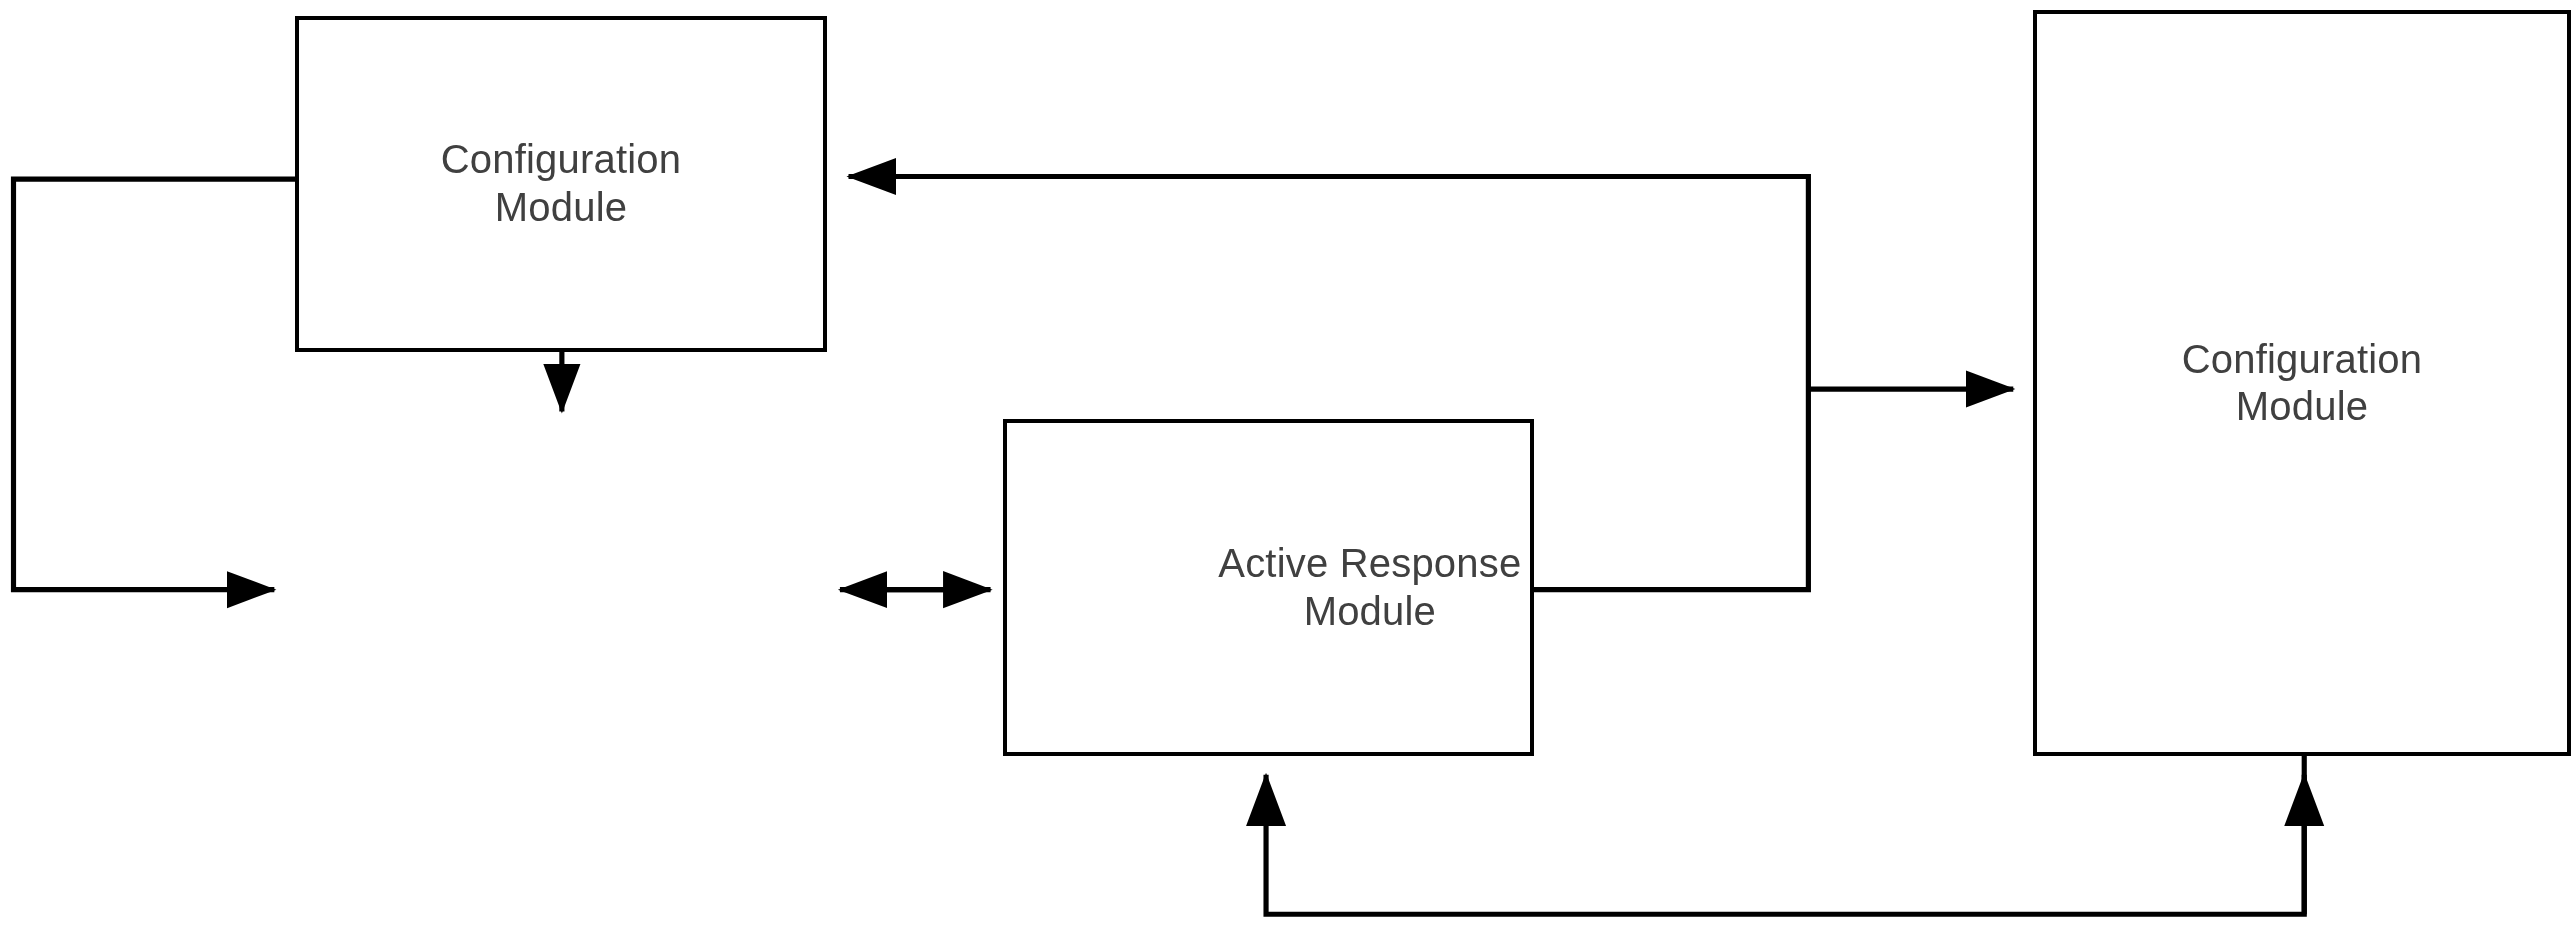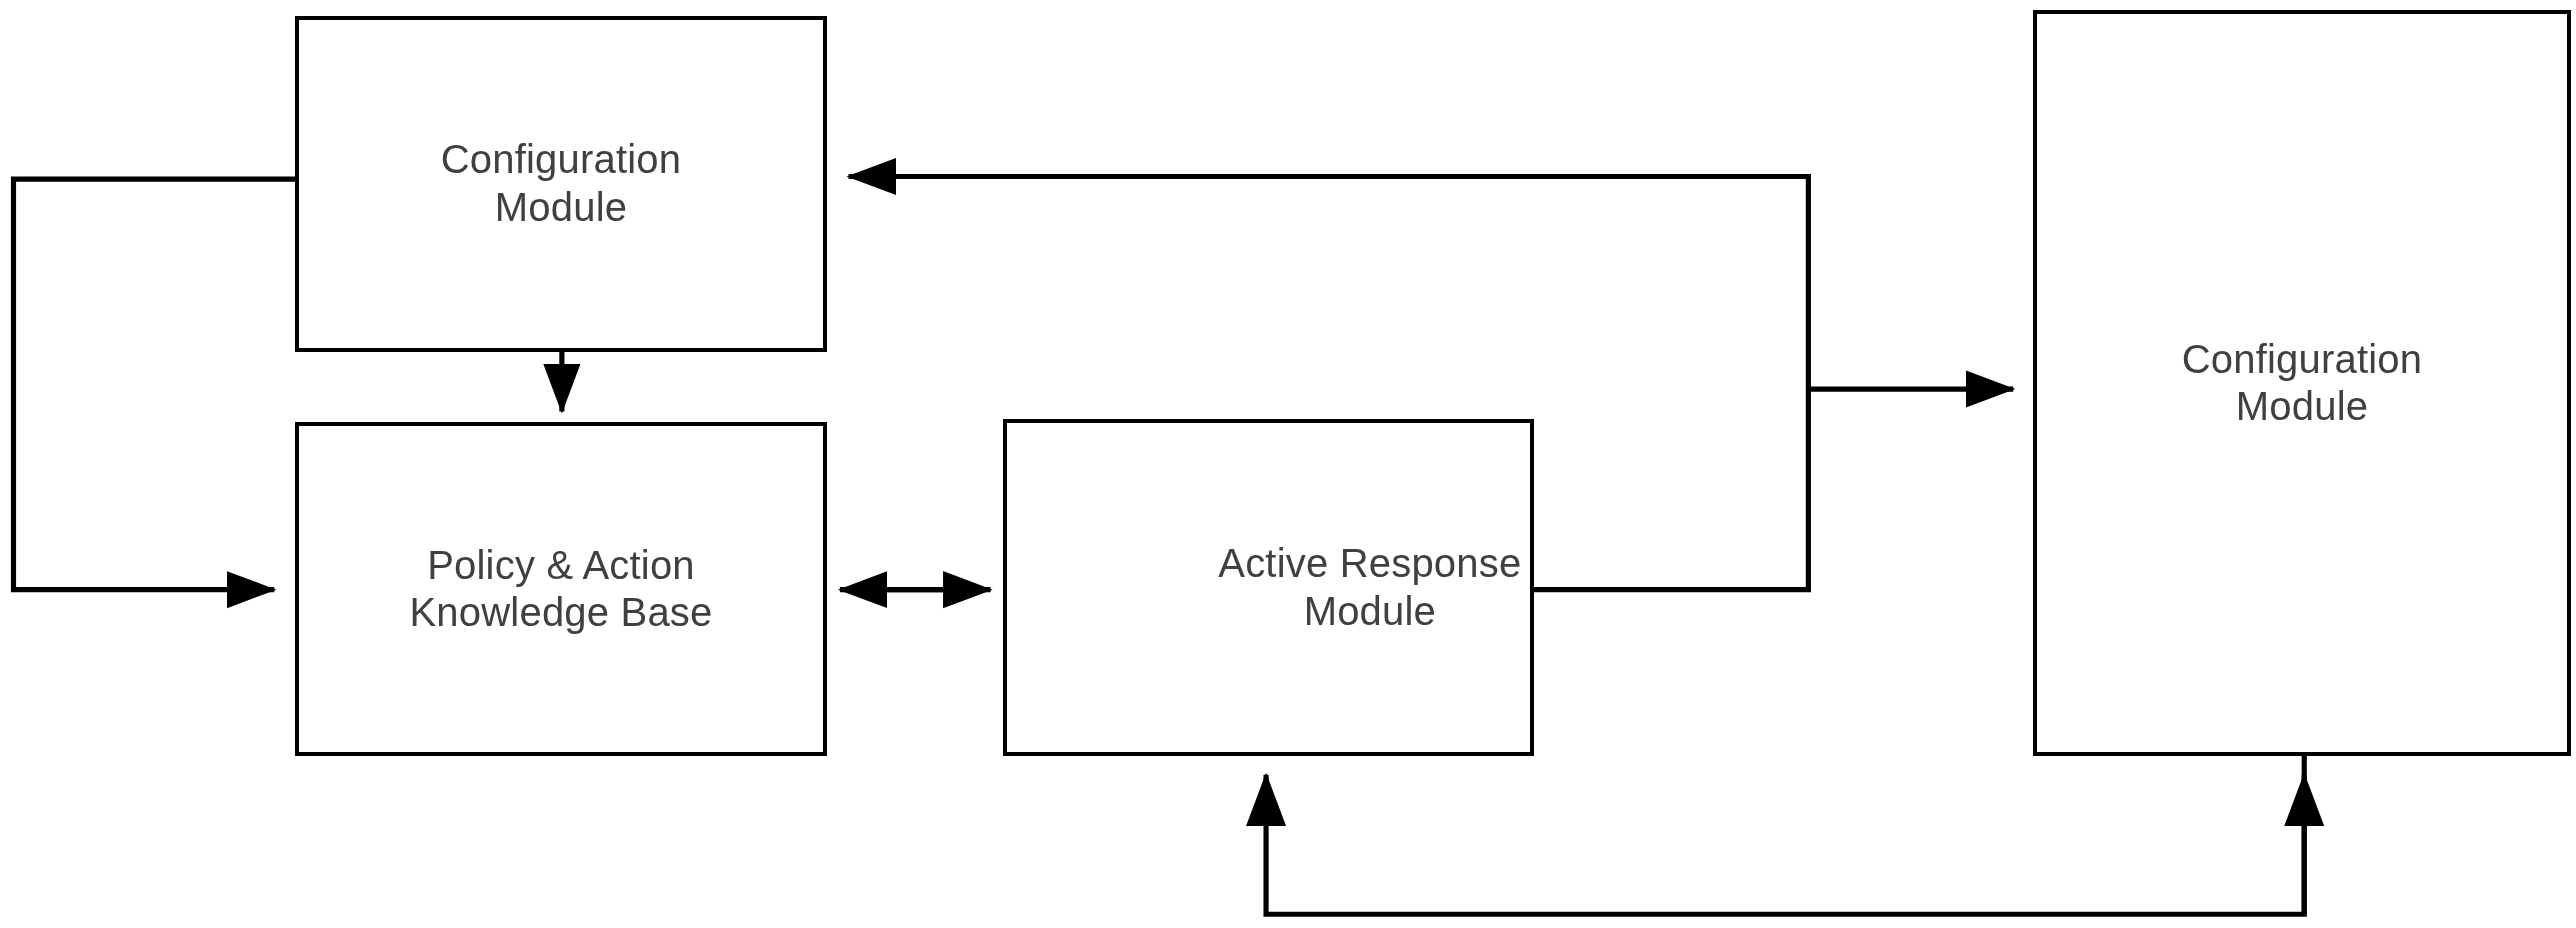--- a/index.html
+++ b/index.html
@@ -99,24 +99,20 @@
       <path d="M 2676 878 L 2676 1062 L 1470 1062 L 1470 900" fill="none" stroke="#000000" stroke-width="6" marker-end="url(#arrow-up)"></path>
       <line x1="2676" y1="1062" x2="2676" y2="900" stroke="#000000" stroke-width="6" marker-end="url(#arrow-up)"></line>
     </g>
   </svg>
 
   <div class="node-box" id="box-configuration">
     <span class="node-label">Configuration
 Module</span>
   </div>
 
-  <div class="node-box" id="box-policy">
-    <span class="node-label">Policy &amp; Action
-Knowledge Base</span>
-  </div>
 
   <div class="node-box" id="box-active">
     <span class="node-label">Active Response
 Module</span>
   </div>
 
   <div class="node-box" id="box-communication">
     <span class="node-label">Configuration
 Module</span>
   </div>

